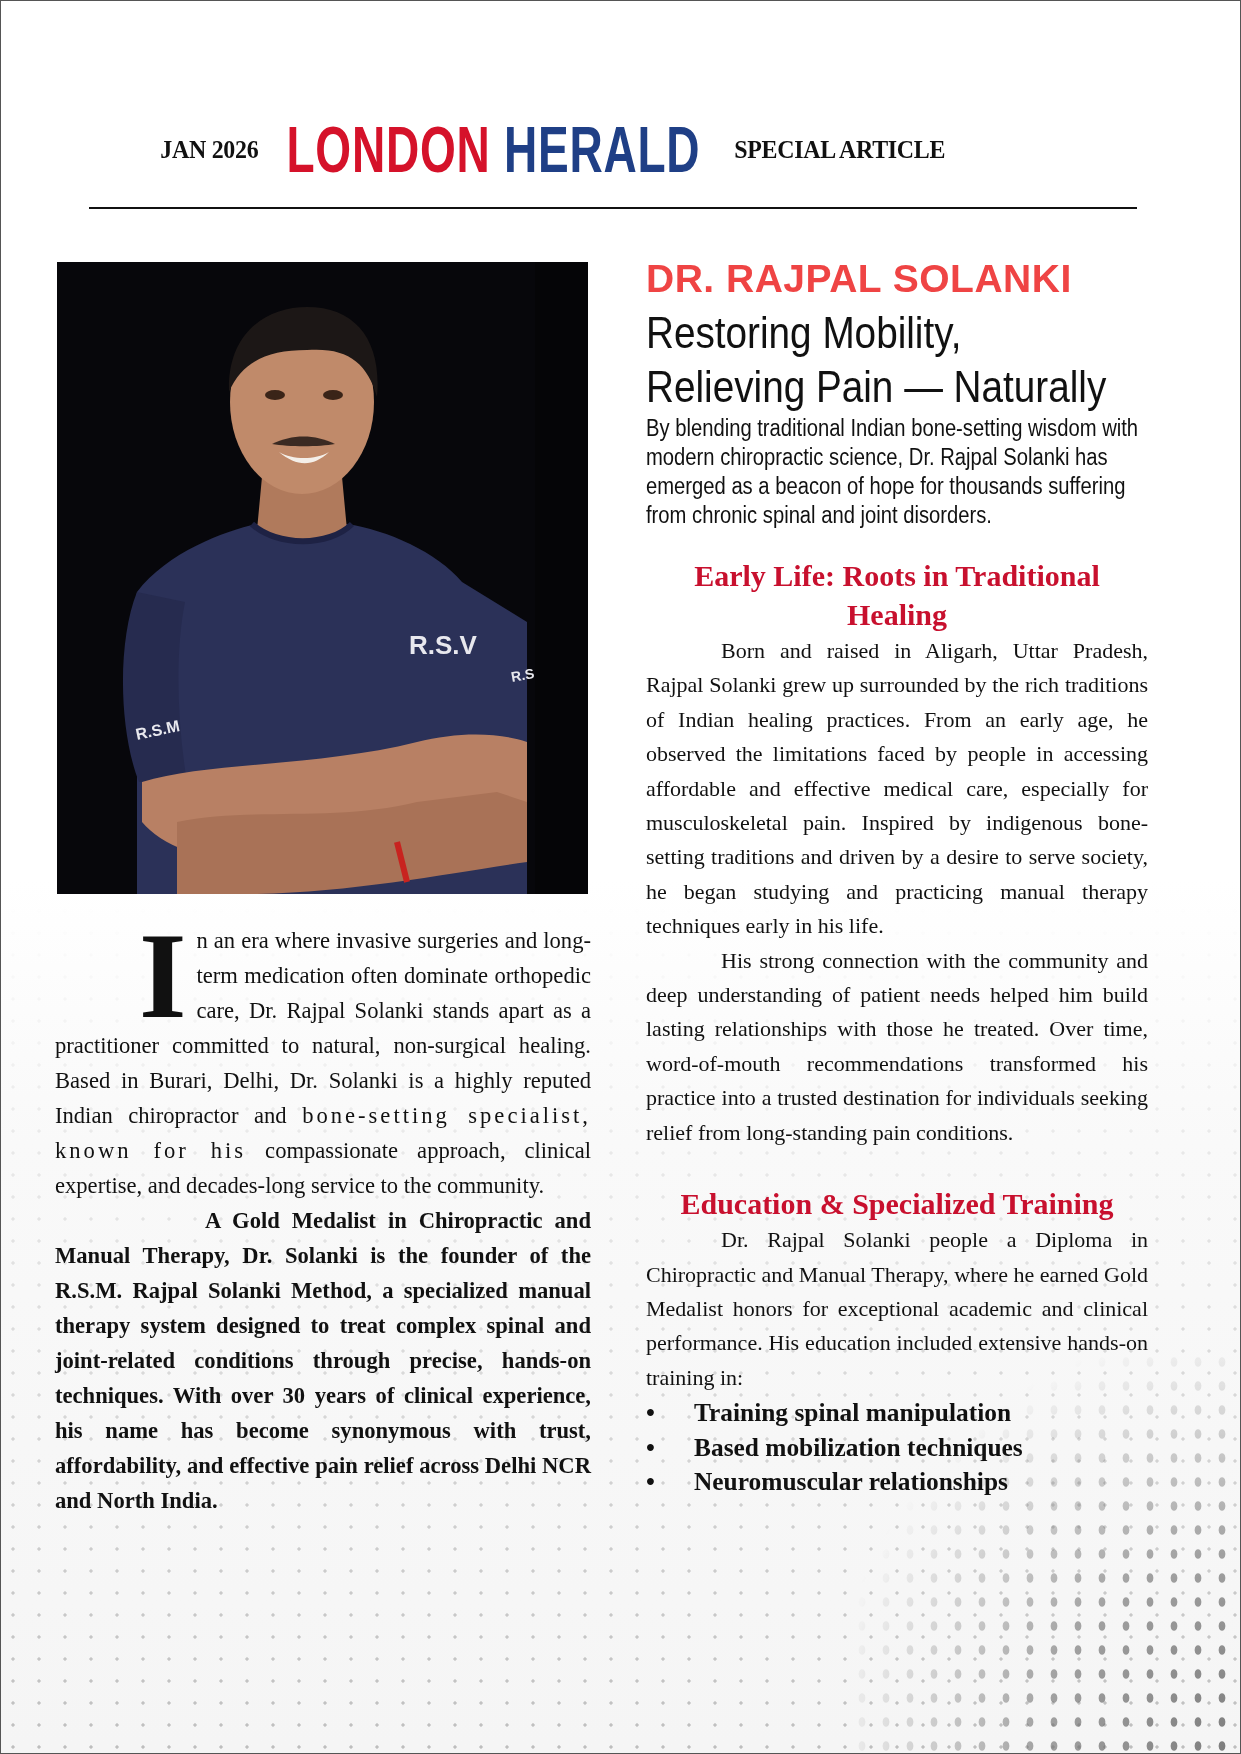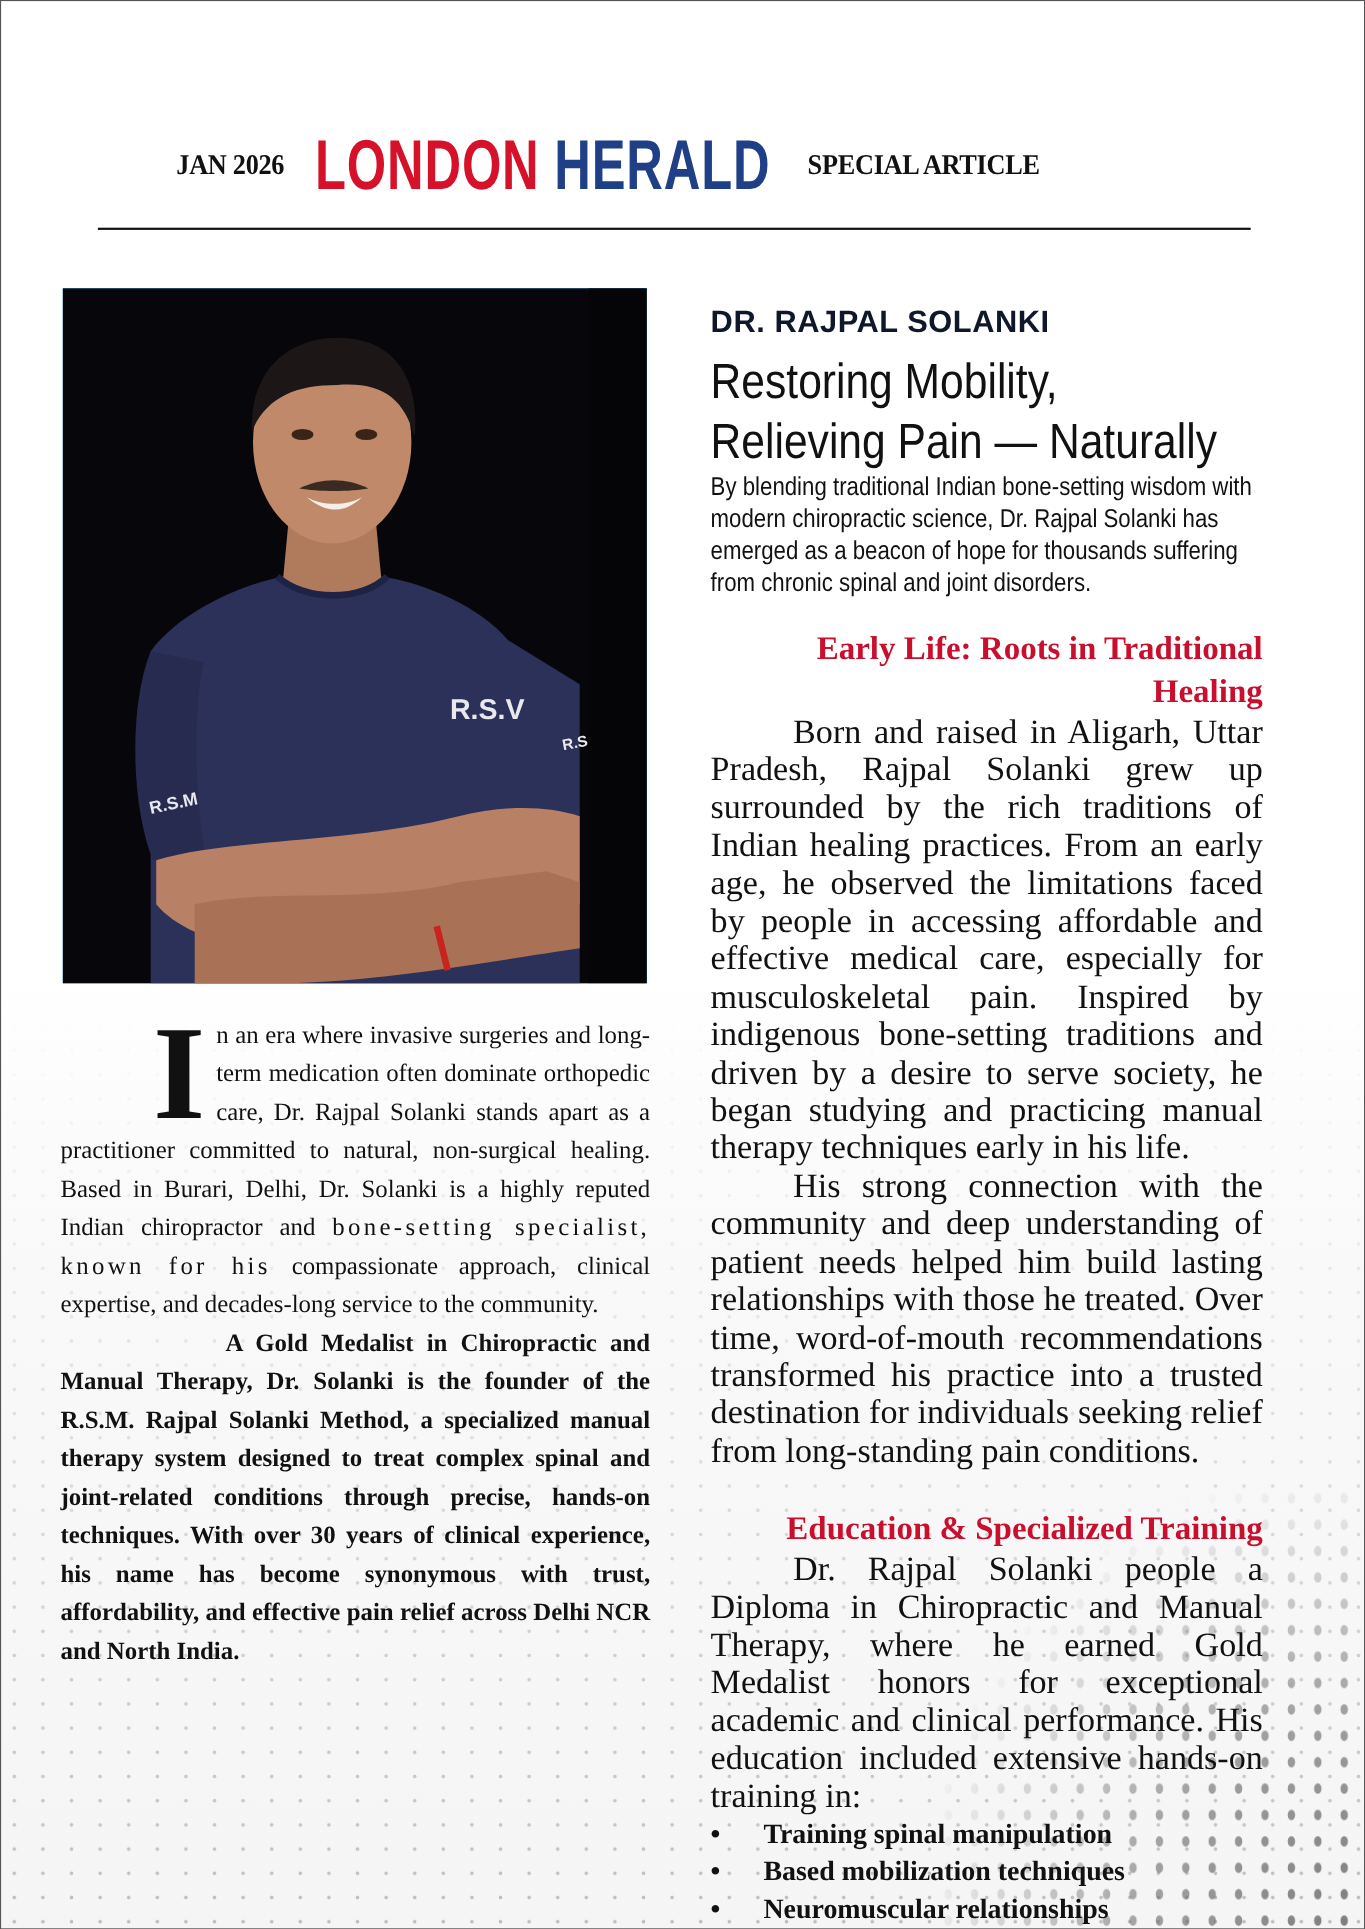--- a/index.html
+++ b/index.html
@@ -85,44 +85,43 @@
   }
   .indent-big { text-indent: 150px; font-weight: bold; }
   .spaced { letter-spacing: 3px; }
 
   
   .right-col {
     position: absolute; left: 646px; top: 256px; width: 502px; z-index: 2;
   }
   .name {
     font-family: "Liberation Sans", sans-serif; font-weight: bold;
-    color: #0f172a; font-size: 28px; line-height: 46px; letter-spacing: 0.5px;
+    color: #ef4444; font-size: 39px; line-height: 46px; letter-spacing: 0.5px;
     white-space: nowrap;
-    margin-top: 14px;
   }
   .headline {
     font-family: "Liberation Sans", sans-serif; font-weight: normal;
     font-size: 45px; line-height: 54px; color: #111;
     transform: scaleX(0.86); transform-origin: left;
     width: 600px; margin-top: 4px;
   }
   .lede {
     font-family: "Liberation Sans", sans-serif;
     font-size: 23.5px; line-height: 29px; color: #111;
     transform: scaleX(0.86); transform-origin: left; width: 590px;
     margin-top: 0;
   }
   .section-head {
     font-family: "Liberation Serif", serif; font-weight: bold;
     color: #c8102e; font-size: 30px; line-height: 39px;
-    text-align: right; margin: 0;
+    text-align: center; margin: 0;
   }
   .body-text {
     font-family: "Liberation Serif", serif;
-    font-size: 31px; line-height: 34.4px; text-align: justify; margin: 0;
+    font-size: 22px; line-height: 34.4px; text-align: justify; margin: 0;
   }
   .body-text.indent { text-indent: 75px; }
   .bullets { list-style: none; margin: 0; padding: 0; }
   .bullets li {
     font-family: "Liberation Serif", serif; font-weight: bold;
     font-size: 25.4px; line-height: 34.4px; display: flex;
   }
   .bullets .dot { width: 48px; flex: 0 0 48px; }
 </style>
 </head>

